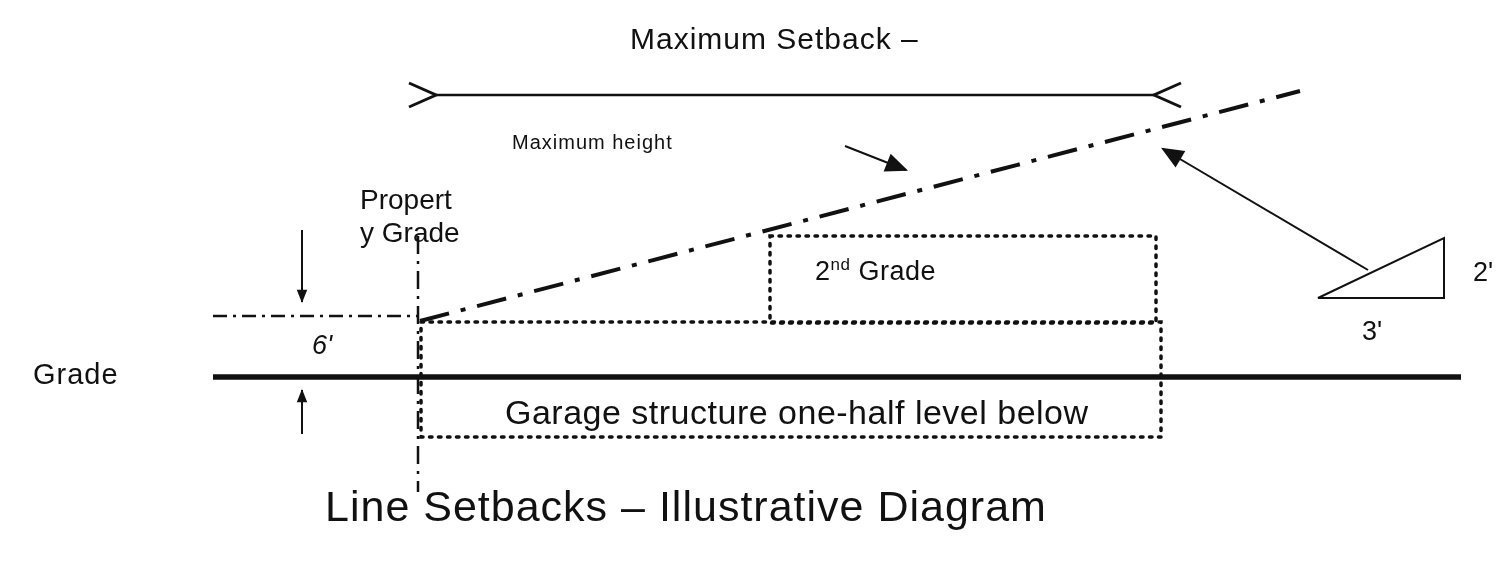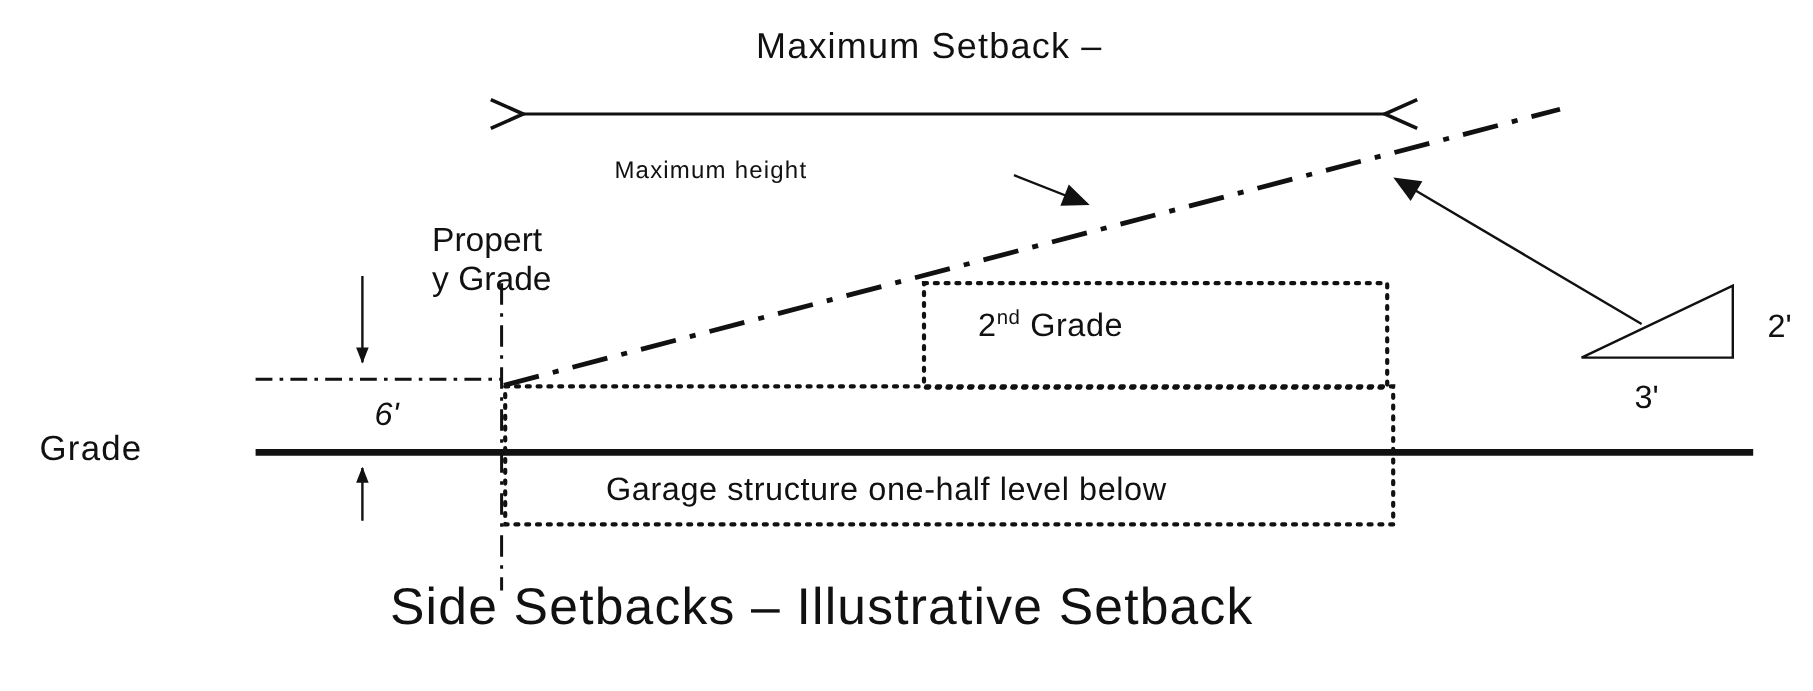--- a/index.html
+++ b/index.html
@@ -13,21 +13,21 @@
   }
   #diagram-svg{position:absolute;left:0;top:0;}
   .lbl{position:absolute;white-space:nowrap;color:#111;}
   .lbl-max-setback{left:630px;top:22px;font-size:30px;letter-spacing:1px;}
   .lbl-max-height{left:512px;top:131px;font-size:20px;letter-spacing:1px;}
   .lbl-property{left:360px;top:183px;font-size:28px;line-height:33px;}
   .lbl-grade{left:33px;top:358px;font-size:29px;letter-spacing:1px;}
   .lbl-6ft{left:312px;top:330px;font-size:27px;font-style:italic;}
   .lbl-2nd-level{left:815px;top:255px;font-size:27px;letter-spacing:0.5px;}
   .lbl-2nd-level sup{font-size:17px;margin-top:16px;}
-  .lbl-garage{left:505px;top:393px;font-size:27px;letter-spacing:0.5px;}
+  .lbl-garage{left:505px;top:393px;font-size:34px;letter-spacing:0.5px;}
   .lbl-2ft{left:1473px;top:257px;font-size:27px;}
   .lbl-3ft{left:1362px;top:316px;font-size:27px;}
   .lbl-title{left:325px;top:482px;font-size:43px;letter-spacing:1px;}
 </style>
 </head>
 <body>
 
 <div id="canvas">
 
   <svg id="diagram-svg" width="1511" height="576" viewBox="0 0 1511 576">
@@ -83,15 +83,15 @@
   <div class="lbl lbl-2nd-level">
     <span>2</span><sup>nd</sup><span> Grade</span>
   </div>
 
   <div class="lbl lbl-garage">Garage structure one-half level below</div>
 
   <div class="lbl lbl-2ft">2'</div>
 
   <div class="lbl lbl-3ft">3'</div>
 
-  <div class="lbl lbl-title">Side Setbacks – Illustrative Setback</div>
+  <div class="lbl lbl-title">Line Setbacks – Illustrative Diagram</div>
 
 </div>
 
 </body></html>

